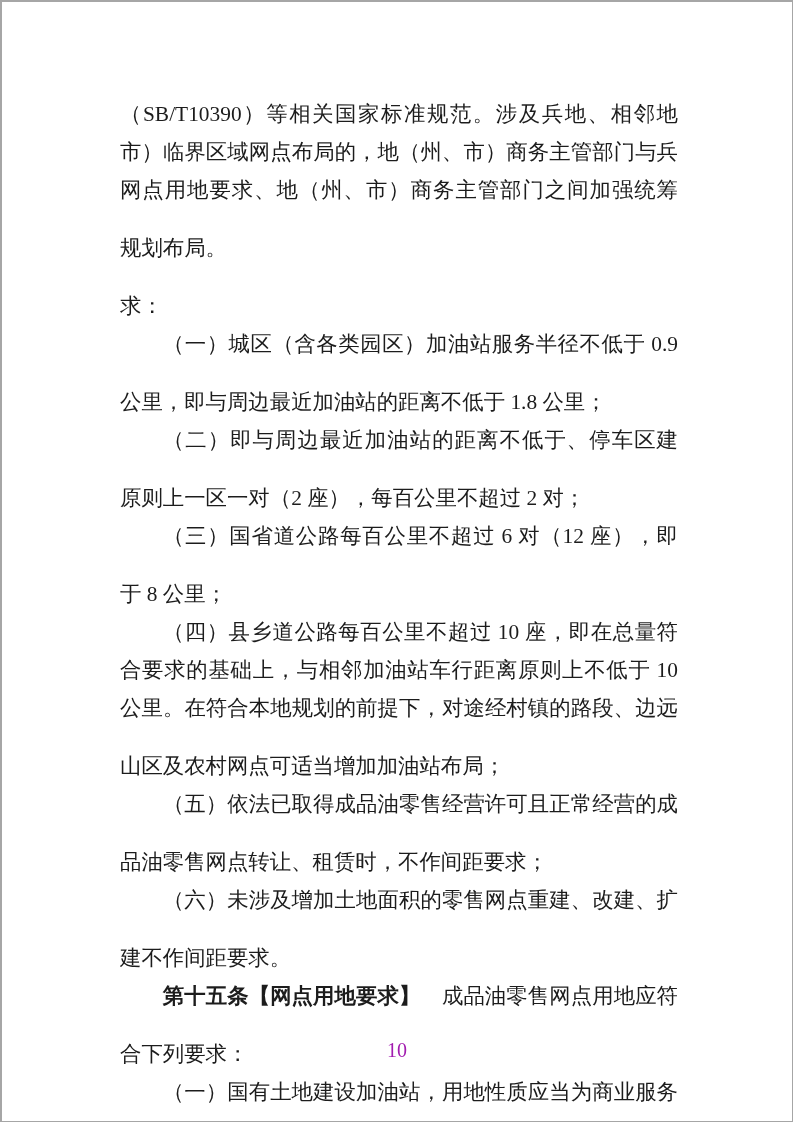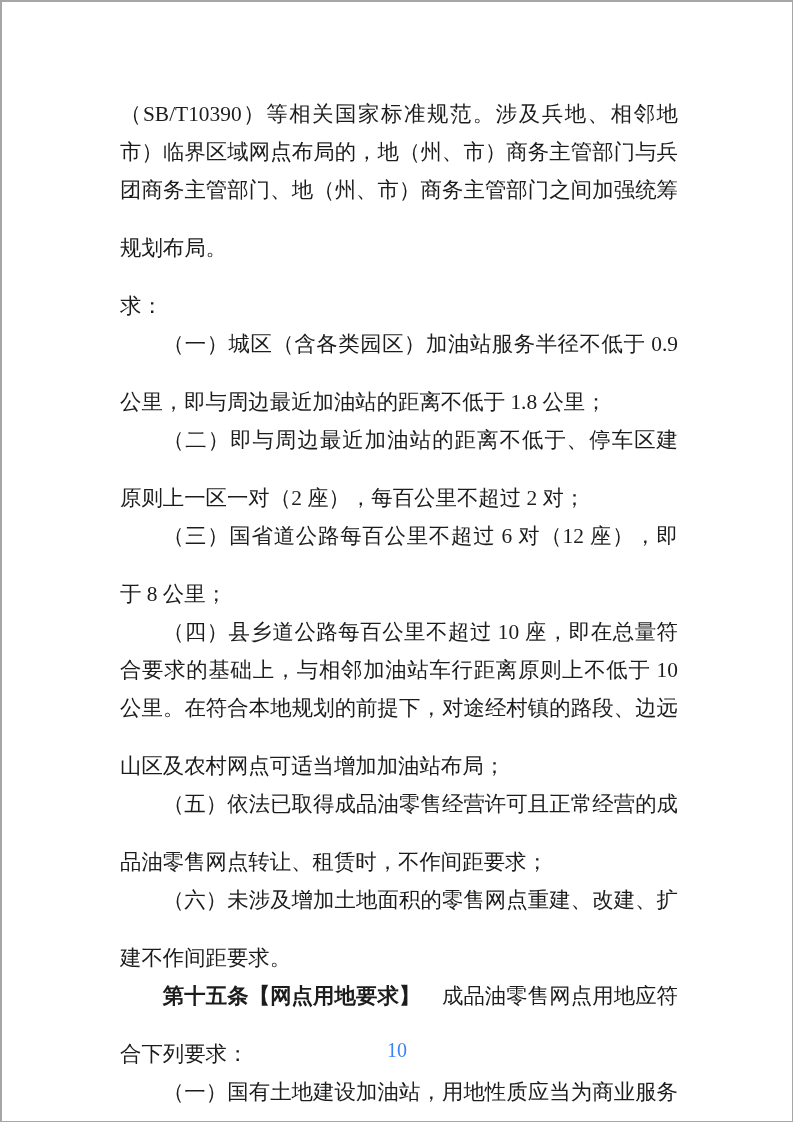--- a/index.html
+++ b/index.html
@@ -46,33 +46,33 @@
   .run { font-weight: normal; }
   .run.bold { font-weight: 700; }
   .page-number {
     position: absolute;
     left: 0;
     top: 1036px;
     width: 100%;
     text-align: center;
     font-size: 20px;
     line-height: 24px;
-    color: #3b82f6;
+    color: #a21caf;
     font-family: "Liberation Serif", "DejaVu Serif", serif;
   }
 </style>
 </head>
 <body>
 
 <div class="page">
   <div class="doc-body">
       <div class="para">
         <div class="line"><span class="run">（SB/T10390）等相关国家标准规范。涉及兵地、相邻地（州、</span></div>
         <div class="line"><span class="run">市）临界区域网点布局的，地（州、市）商务主管部门与兵</span></div>
-        <div class="line"><span class="run">团商务主管部门、地（州、市）商务主管部门之间加强统筹</span></div>
+        <div class="line"><span class="run">网点用地要求、地（州、市）商务主管部门之间加强统筹</span></div>
         <div class="line line-end"><span class="run">规划布局。</span></div>
       </div>
       <div class="para">
         <div class="line line-end"><span class="run">求：</span></div>
       </div>
       <div class="para">
         <div class="line first-indent"><span class="run">（一）城区（含各类园区）加油站服务半径不低于 0.9</span></div>
         <div class="line line-end"><span class="run">公里，即与周边最近加油站的距离不低于 1.8 公里；</span></div>
       </div>
       <div class="para">

